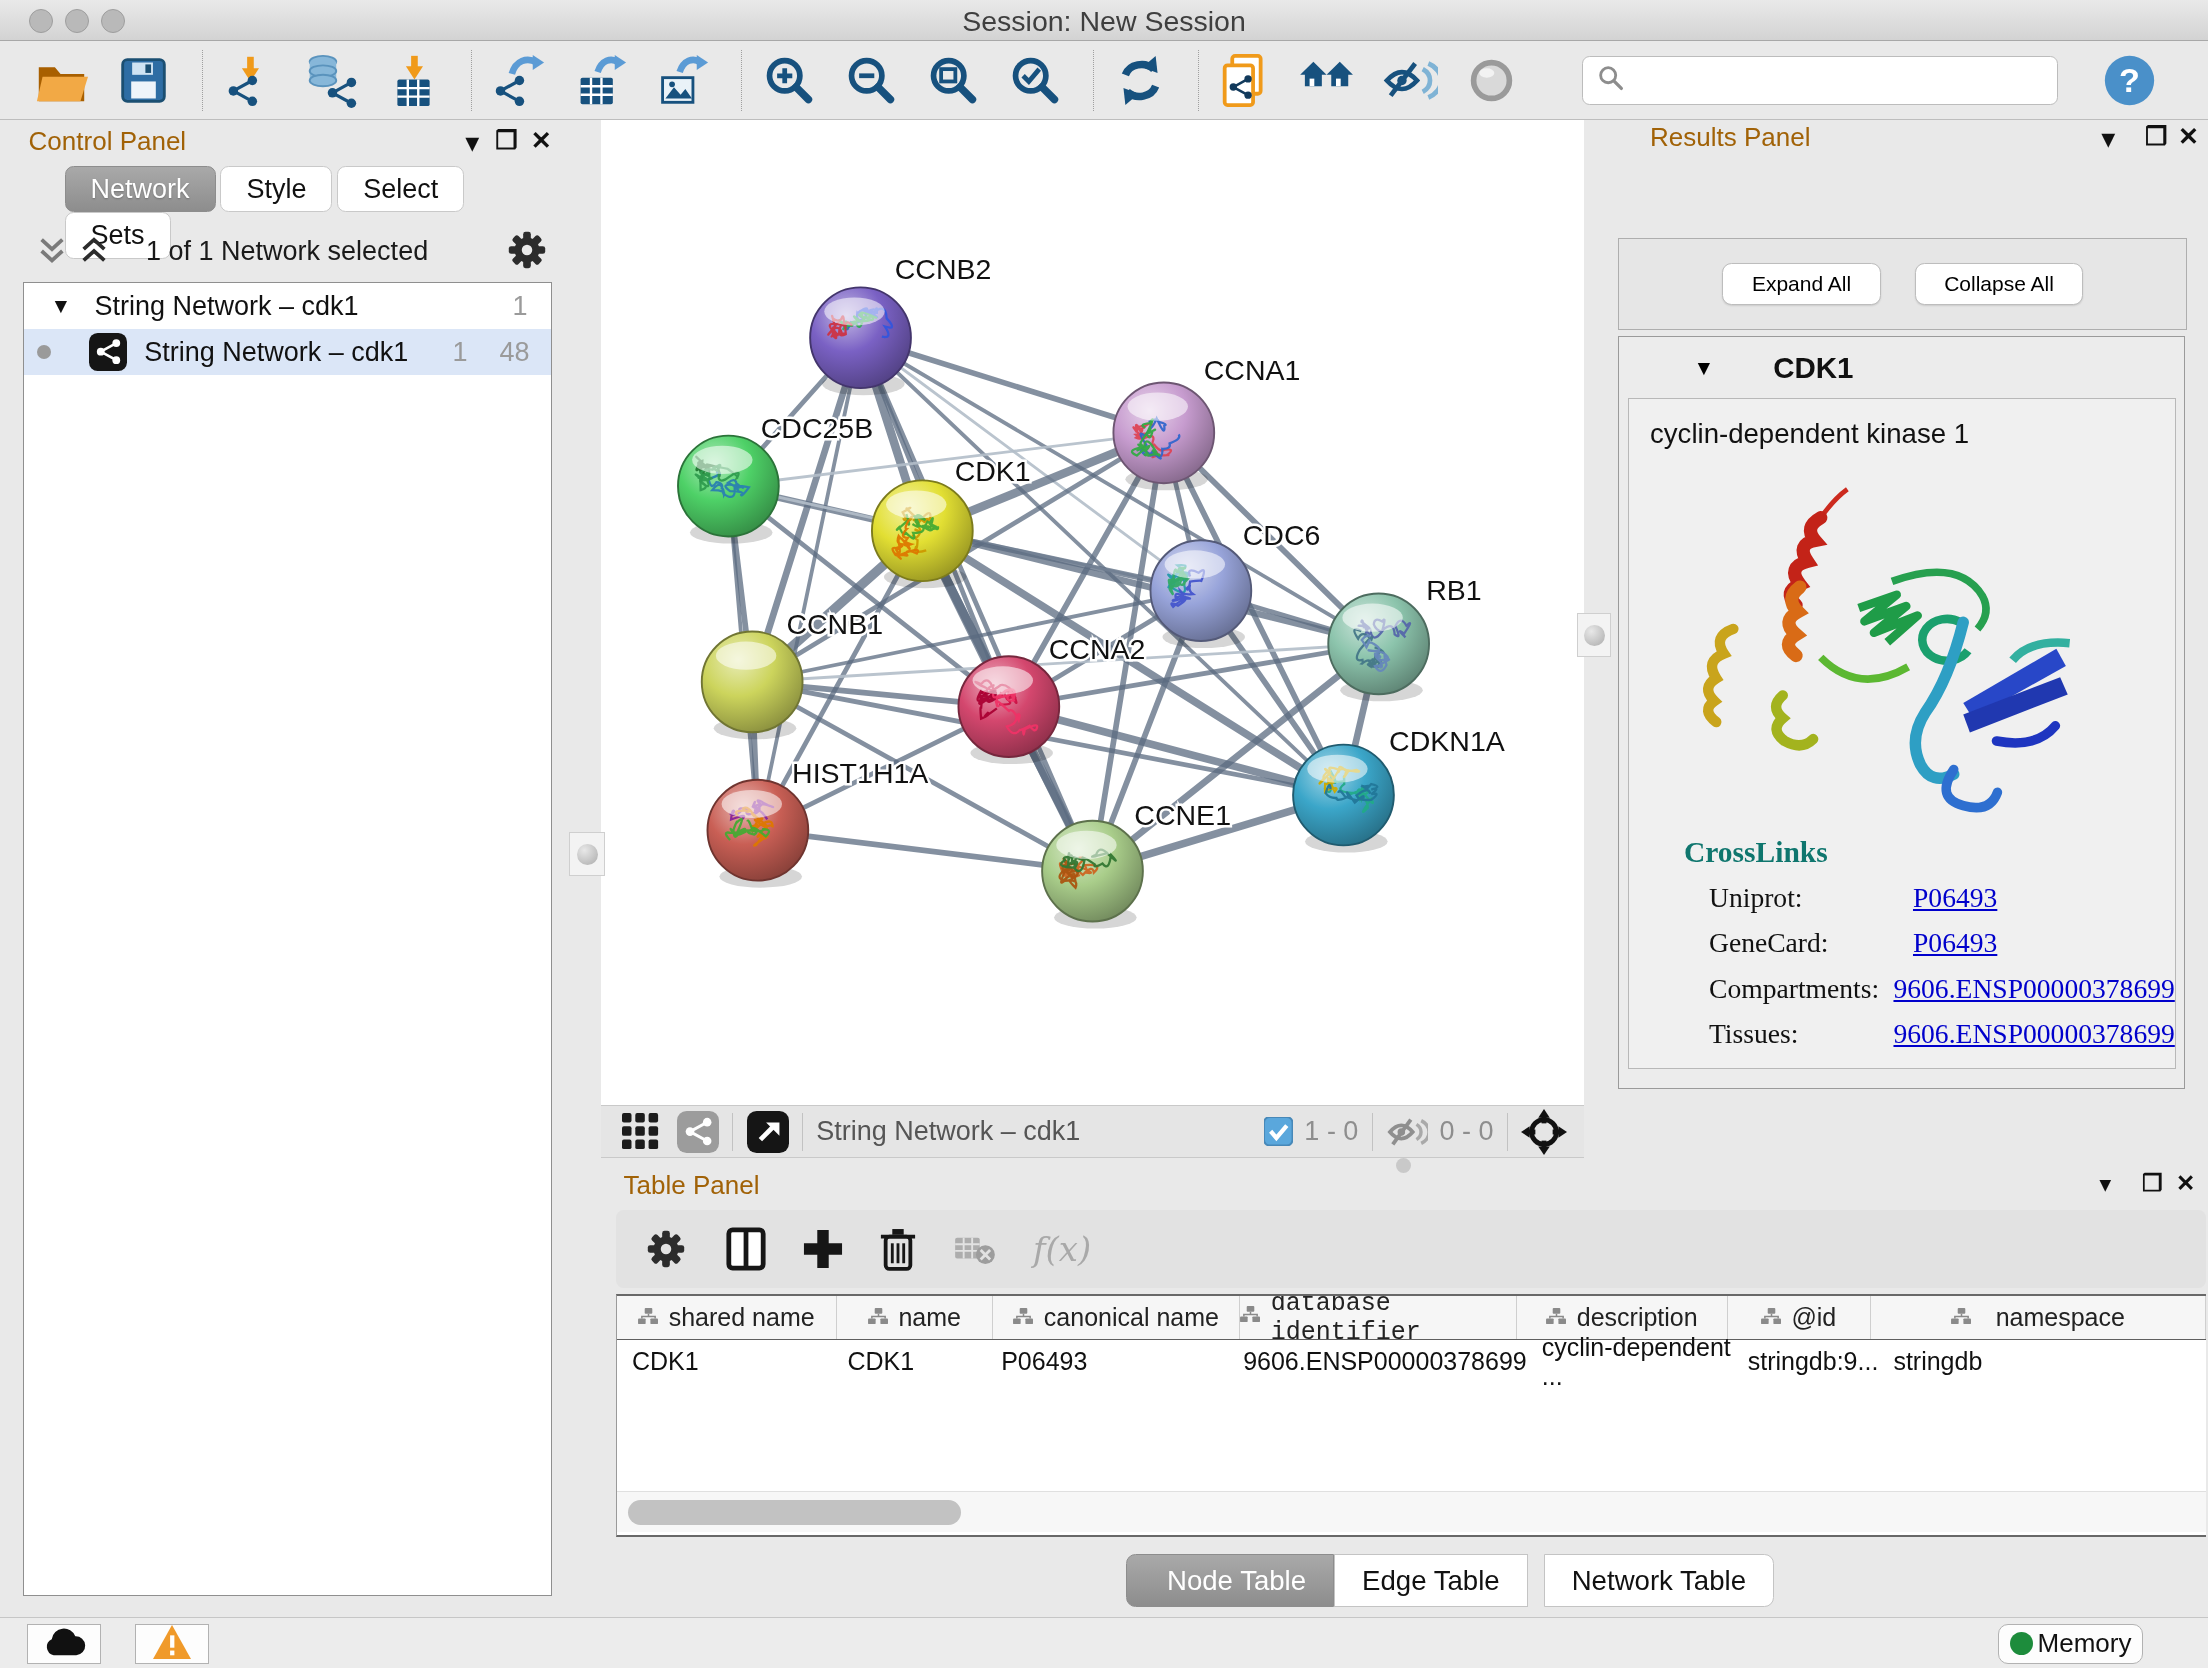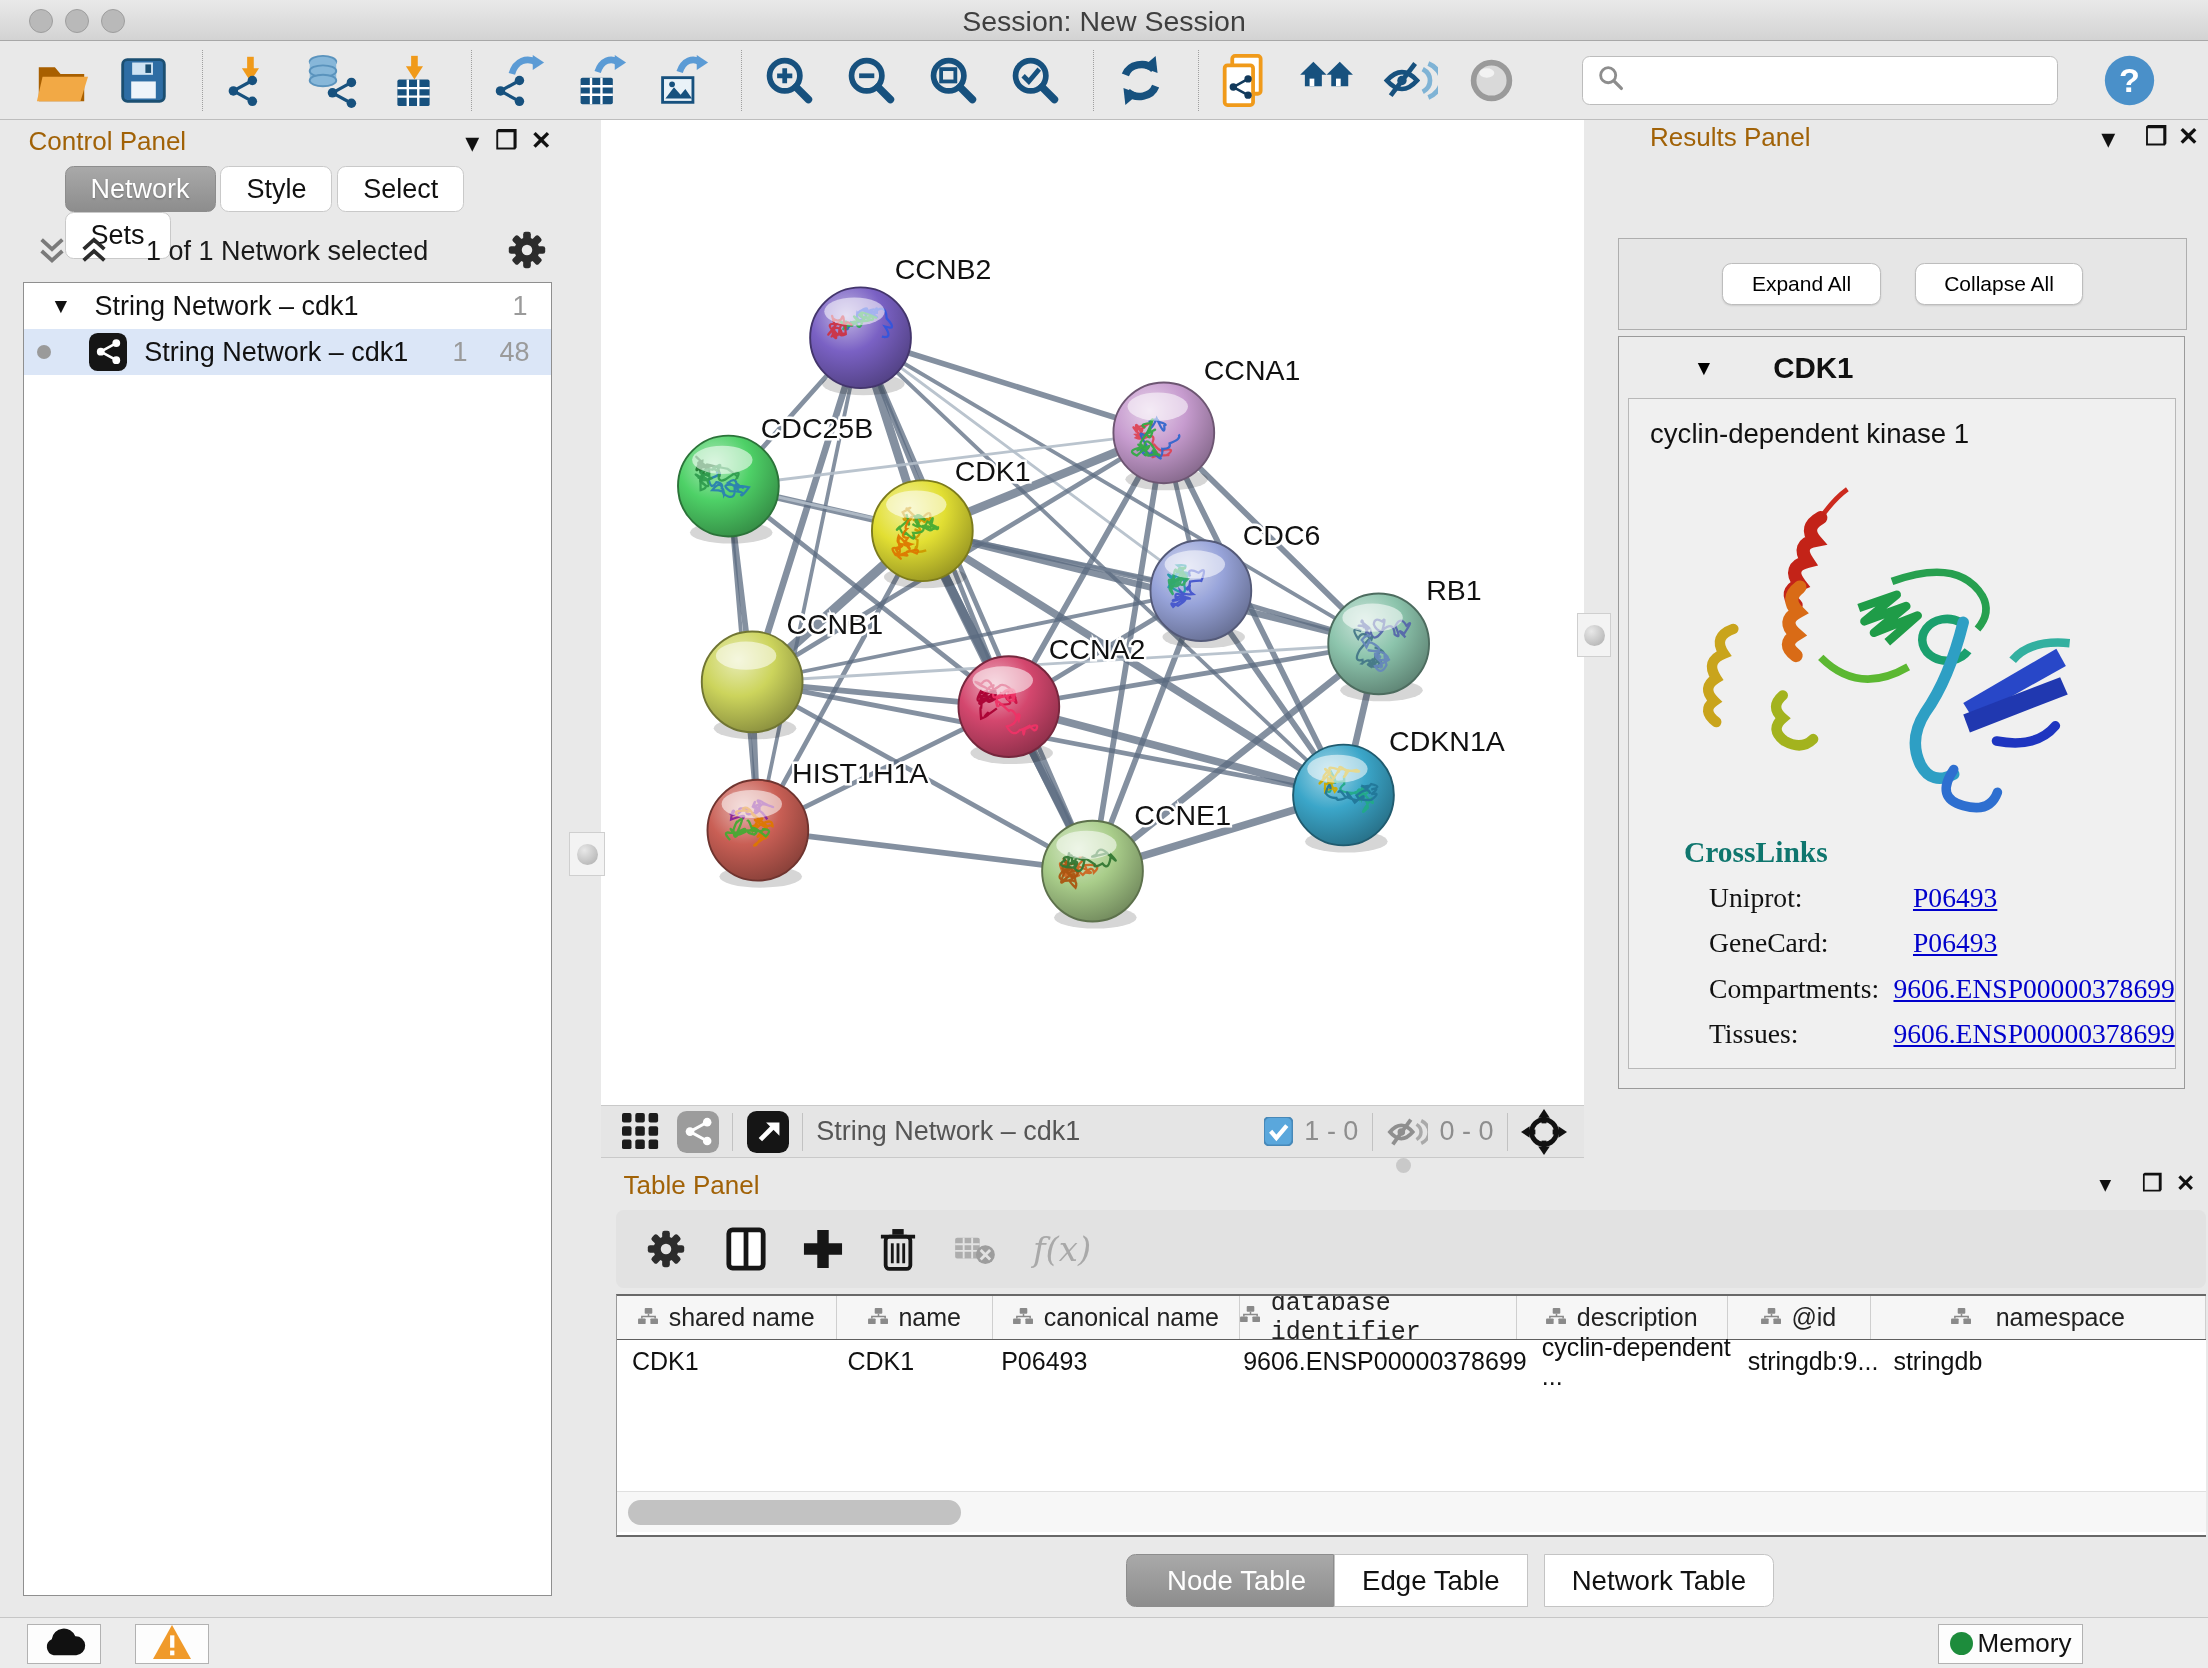--- a/index.html
+++ b/index.html
@@ -827,21 +827,21 @@
             <path d="M12,31 a9,9 0 0 1 -2,-17 a13,13 0 0 1 25,-3 a8.5,8.5 0 0 1 1,20 z" fill="#111"></path>
           </svg></span>
       </div>
     <div class="sbtn" style="left:135px;width:72px;">
         <span><svg width="42" height="38" viewBox="0 0 44 40">
             <path d="M22,2 L42,38 H2 z" fill="#f09a2a"></path>
             <rect x="20" y="13" width="4.5" height="13" fill="#fff"></rect>
             <rect x="20" y="29" width="4.5" height="5" fill="#fff"></rect>
           </svg></span>
       </div>
-    <div class="sbtn" style="left:1938px;width:143px;gap:5px;">
+    <div class="sbtn" style="left:1998px;width:143px;gap:5px;border-radius:10px;">
       <span style="width:23px;height:23px;border-radius:50%;background:#1d8c3c;display:inline-block;"></span>
       <span style="font-size:26px;color:#111;">Memory</span>
     </div>
   </div>
 
   <div class="splitdot" style="left:569px;top:832px;width:34px;height:42px;">
       <i></i>
     </div>
   <div class="splitdot" style="left:1577px;top:613px;width:32px;height:42px;">
       <i></i>

